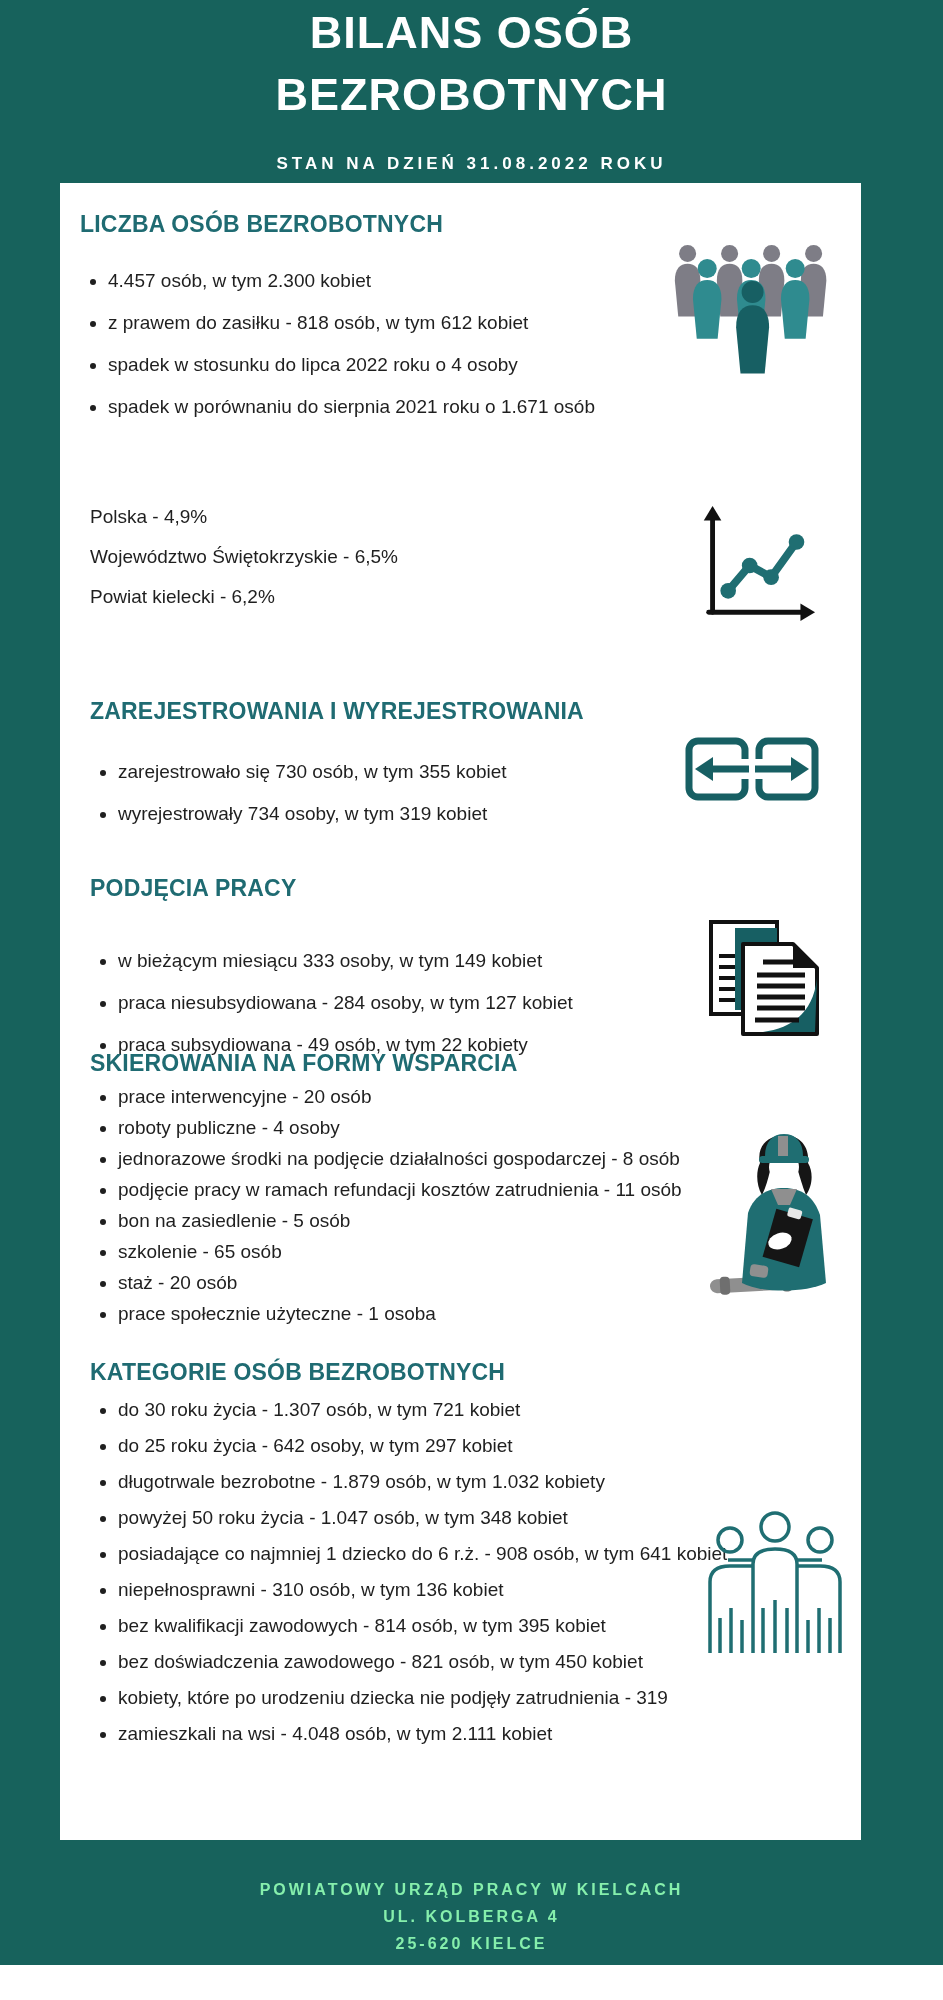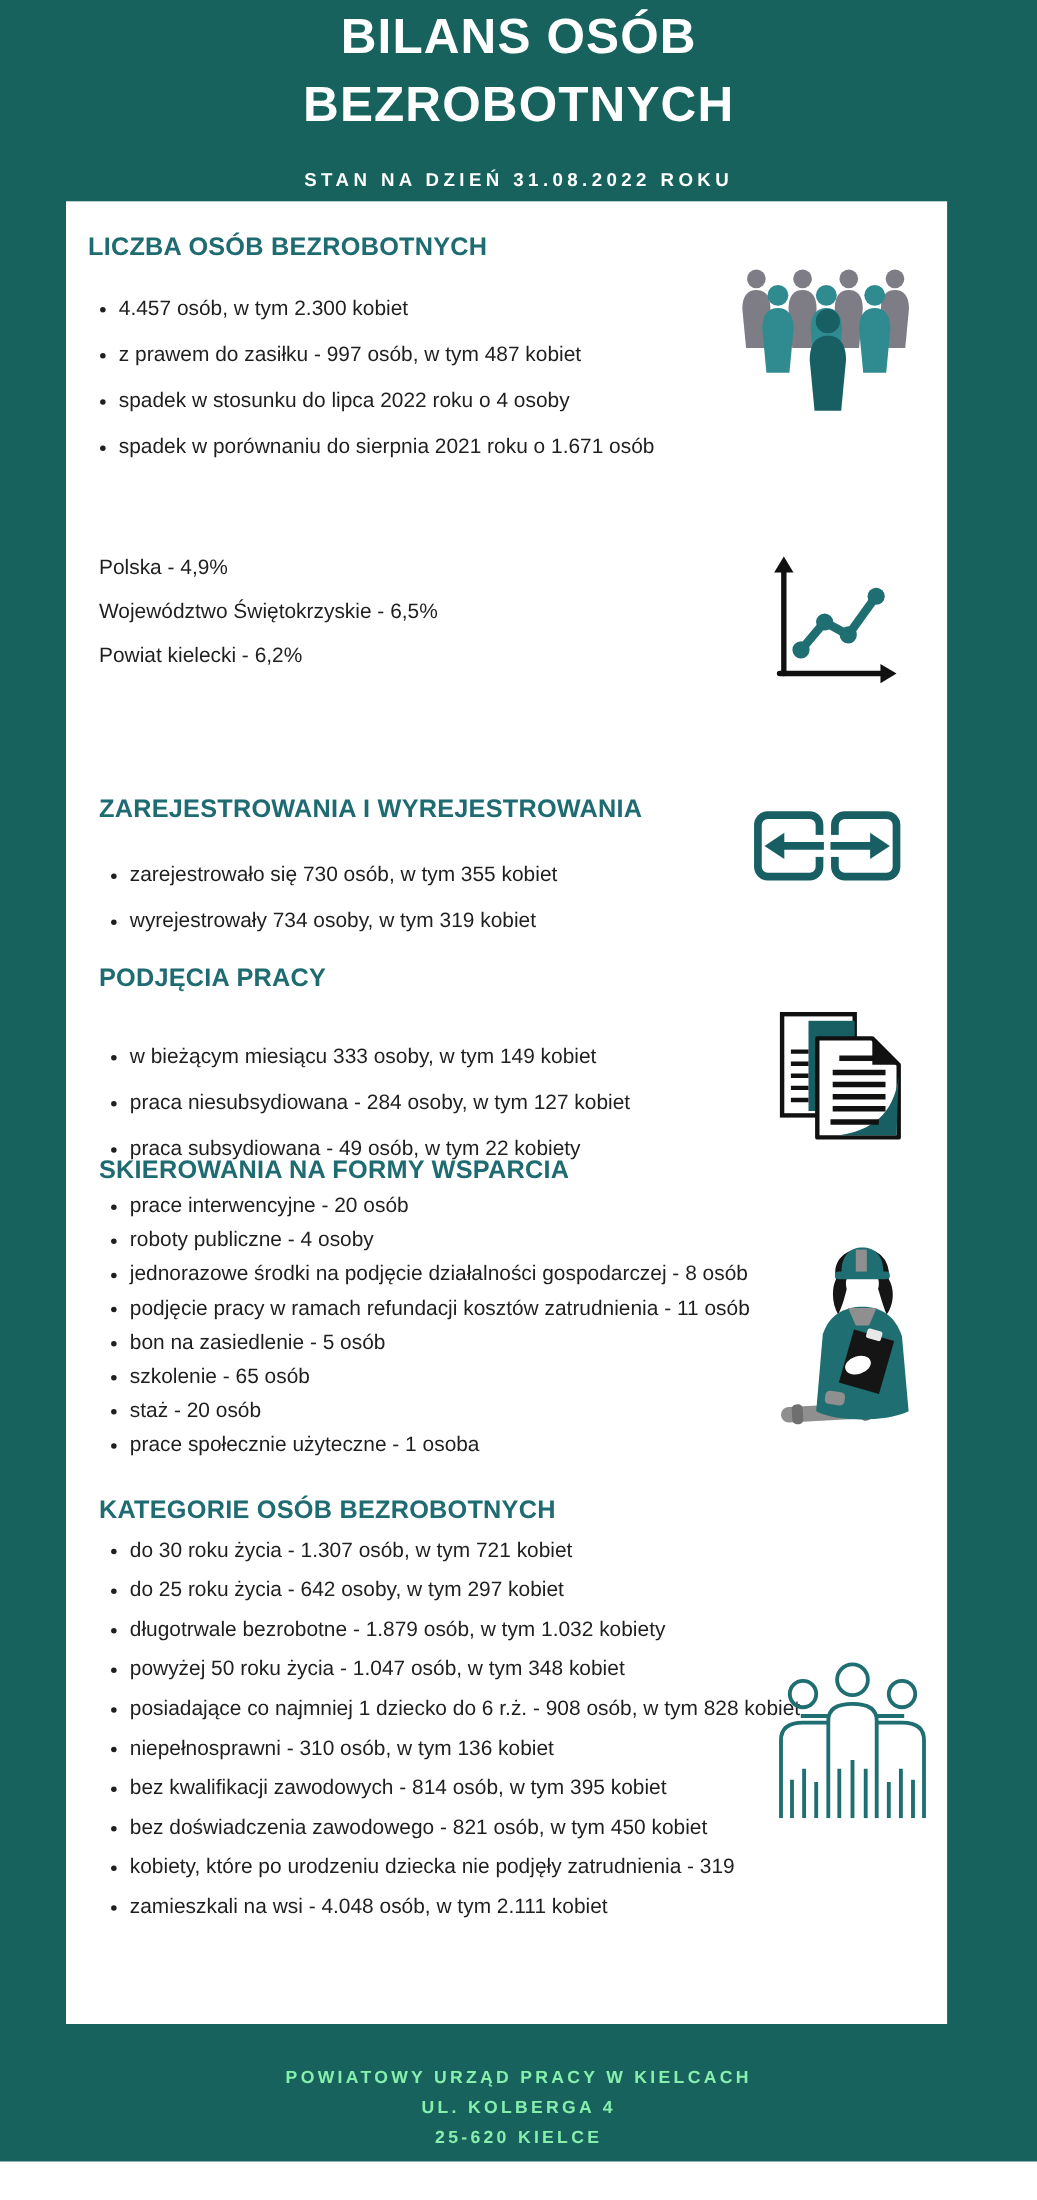--- a/index.html
+++ b/index.html
@@ -31,21 +31,21 @@
   ul.items{margin:0;padding-left:28px;color:var(--text);}
   ul.items li{font-size:19px;color:var(--text);}
 
   .s1{left:20px;top:27px;width:600px;}
   .s1 ul{margin-top:24px;} .s1 li{line-height:37px;margin-bottom:5px;}
 
   .s2{left:30px;top:291px;width:560px;}
   .s2 ul{margin-top:23px;list-style:none;padding-left:0;}
   .s2 li{font-size:20px;line-height:40px;}
 
-  .s3{left:30px;top:538px;width:600px;}
+  .s3{left:30px;top:514px;width:600px;}
   .s3 ul{margin-top:28px;} .s3 li{line-height:37px;margin-bottom:5px;}
 
   .s4{left:30px;top:691px;width:600px;}
   .s4 ul{margin-top:40px;} .s4 li{line-height:37px;margin-bottom:5px;}
 
   .s5{left:30px;top:866px;width:600px;}
   .s5 ul{margin-top:4px;} .s5 li{line-height:31px;}
 
   .s6{left:30px;top:1175px;width:645px;}
   .s6 ul{margin-top:6px;} .s6 li{line-height:36px;}
@@ -71,21 +71,21 @@
     <div class="title-inner">BILANS OSÓB BEZROBOTNYCH</div>
   </div>
   <div class="subtitle">STAN NA DZIEŃ 31.08.2022 ROKU</div>
 
   <div class="card">
 
     <section class="sec s1">
       <h2 class="sec-title">LICZBA OSÓB BEZROBOTNYCH</h2>
       <ul class="items">
           <li class="item">4.457 osób, w tym 2.300 kobiet</li>
-          <li class="item">z prawem do zasiłku - 997 osób, w tym 487 kobiet</li>
+          <li class="item">z prawem do zasiłku - 818 osób, w tym 612 kobiet</li>
           <li class="item">spadek w stosunku do lipca 2022 roku o 4 osoby</li>
           <li class="item">spadek w porównaniu do sierpnia 2021 roku o 1.671 osób</li>
         </ul>
     </section>
 
     <section class="sec s2">
       <ul class="items">
           <li class="item">Polska - 4,9%</li>
           <li class="item">Województwo Świętokrzyskie - 6,5%</li>
           <li class="item">Powiat kielecki - 6,2%</li>
@@ -123,21 +123,21 @@
         </ul>
     </section>
 
     <section class="sec s6">
       <h2 class="sec-title">KATEGORIE OSÓB BEZROBOTNYCH</h2>
       <ul class="items">
           <li class="item">do 30 roku życia - 1.307 osób, w tym 721 kobiet</li>
           <li class="item">do 25 roku życia - 642 osoby, w tym 297 kobiet</li>
           <li class="item">długotrwale bezrobotne - 1.879 osób, w tym 1.032 kobiety</li>
           <li class="item">powyżej 50 roku życia - 1.047 osób, w tym 348 kobiet</li>
-          <li class="item">posiadające co najmniej 1 dziecko do 6 r.ż. - 908 osób,  w tym 828 kobiet</li>
+          <li class="item">posiadające co najmniej 1 dziecko do 6 r.ż. - 908 osób,  w tym 641 kobiet</li>
           <li class="item">niepełnosprawni - 310 osób, w tym 136 kobiet</li>
           <li class="item">bez kwalifikacji zawodowych - 814 osób, w tym 395 kobiet</li>
           <li class="item">bez doświadczenia zawodowego - 821 osób, w tym 450 kobiet</li>
           <li class="item">kobiety, które po urodzeniu dziecka nie podjęły zatrudnienia - 319</li>
           <li class="item">zamieszkali na wsi - 4.048 osób, w tym 2.111 kobiet</li>
         </ul>
     </section>
 
     <div class="icon i-crowd">
       <svg viewBox="0 0 170 135" xmlns="http://www.w3.org/2000/svg">

